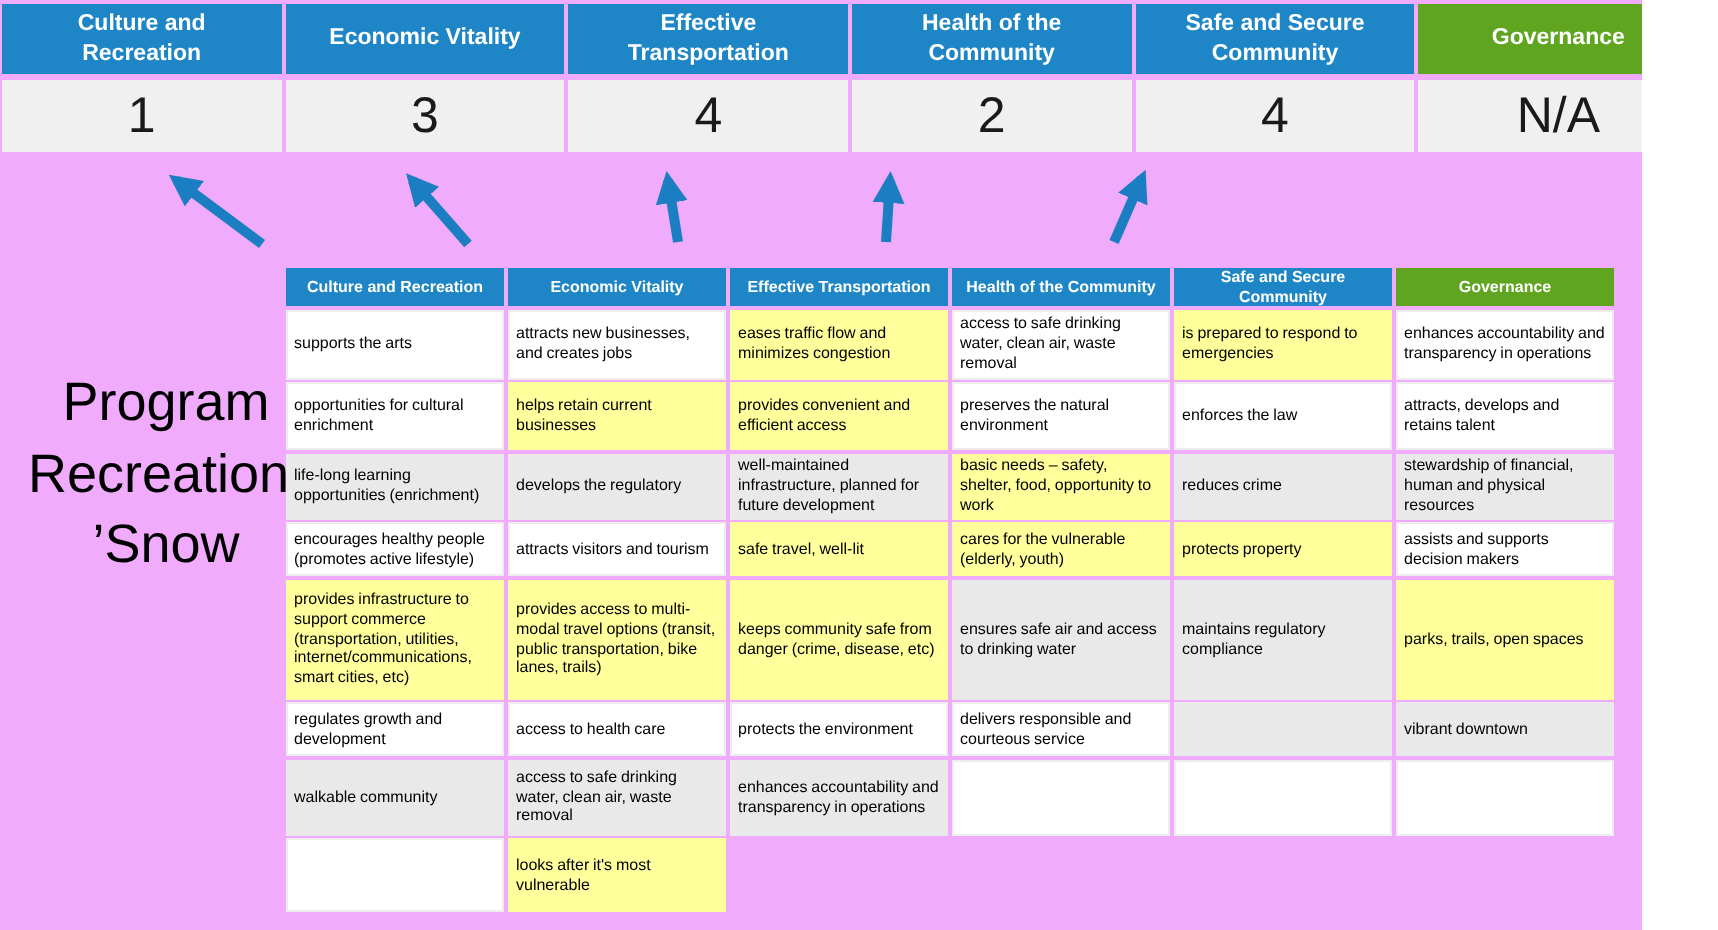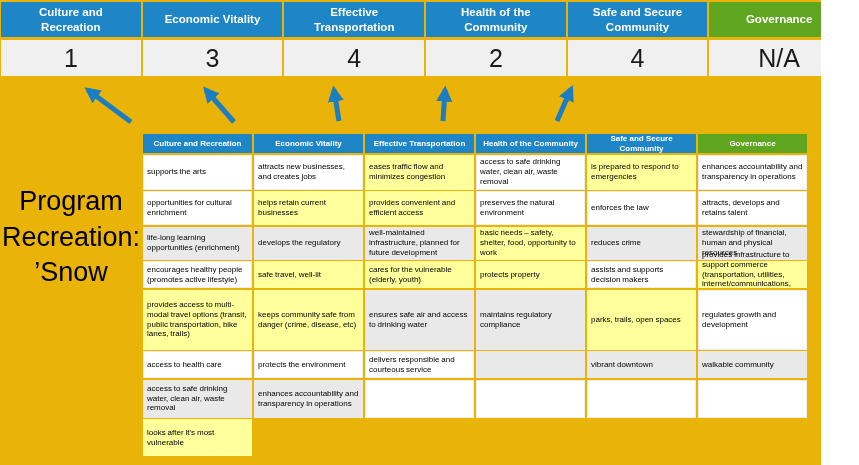--- a/index.html
+++ b/index.html
@@ -5,38 +5,38 @@
   :root{
     --header-blue:#1e86c6;
     --governance-green:#5fa51f;
     --highlight-yellow:#ffff9c;
     --band-gray:#e9e9e9;
     --score-bg:#f0f0f0;
     --arrow-blue:#1b7ec2;
   }
   html,body{margin:0;padding:0;background:#fff;}
   body{font-family:"Liberation Sans", sans-serif;}
-  .stage{position:relative;width:821px;height:465px;background:#eab308;overflow:hidden;}
+  .stage{position:relative;width:821px;height:465px;background:#f0abfc;overflow:hidden;}
 
   
   .scoreboard{position:absolute;left:1px;top:2px;width:848px;
     display:grid;grid-template-columns:repeat(6,1fr);grid-template-rows:35px 36px;
     column-gap:2px;row-gap:3px;}
   .sb-head{background:var(--header-blue);color:#fff;font-weight:bold;font-size:11.5px;
     line-height:1.25;display:flex;align-items:center;justify-content:center;
     text-align:center;padding:0 13px;}
   .sb-head.gov{background:var(--governance-green);}
   .sb-score{background:var(--score-bg);color:#1a1a1a;font-size:25px;
     display:flex;align-items:center;justify-content:center;}
 
   
   .arrows{position:absolute;left:0;top:78px;}
 
   
-  .prog-title{position:absolute;left:0;top:184px;width:142px;text-align:center;
+  .prog-title{position:absolute;left:12px;top:184px;width:142px;text-align:center;
     font-size:27px;line-height:1.32;color:#000;}
 
   
   .matrix{position:absolute;left:143px;top:134px;width:664px;
     display:grid;grid-template-columns:repeat(6,1fr);
     grid-template-rows:19px 35px 34px 33px 27px 60px 27px 38px 37px;
     column-gap:2px;row-gap:1.5px;}
   .mh{background:var(--header-blue);color:#fff;font-weight:bold;font-size:8px;
     line-height:1.15;display:flex;align-items:center;justify-content:center;
     text-align:center;padding:1px 2px;}
@@ -109,20 +109,21 @@
       <div class="mc w">preserves the natural environment</div>
       <div class="mc w">enforces the law</div>
       <div class="mc w">attracts, develops and retains talent</div>
       <div class="mc g">life-long learning opportunities (enrichment)</div>
       <div class="mc g">develops the regulatory</div>
       <div class="mc g">well-maintained infrastructure, planned for future development</div>
       <div class="mc y">basic needs – safety, shelter, food, opportunity to work</div>
       <div class="mc g">reduces crime</div>
       <div class="mc g">stewardship of financial, human and physical resources</div>
       <div class="mc w">encourages healthy people (promotes active lifestyle)</div>
+      <div class="mc w">attracts visitors and tourism</div>
       <div class="mc y">safe travel, well-lit</div>
       <div class="mc y">cares for the vulnerable (elderly, youth)</div>
       <div class="mc y">protects property</div>
       <div class="mc w">assists and supports decision makers</div>
       <div class="mc y">provides infrastructure to support commerce (transportation, utilities, internet/communications, smart cities, etc)</div>
       <div class="mc y">provides access to multi-modal travel options (transit, public transportation, bike lanes, trails)</div>
       <div class="mc y">keeps community safe from danger (crime, disease, etc)</div>
       <div class="mc g">ensures safe air and access to drinking water</div>
       <div class="mc g">maintains regulatory compliance</div>
       <div class="mc y">parks, trails, open spaces</div>

